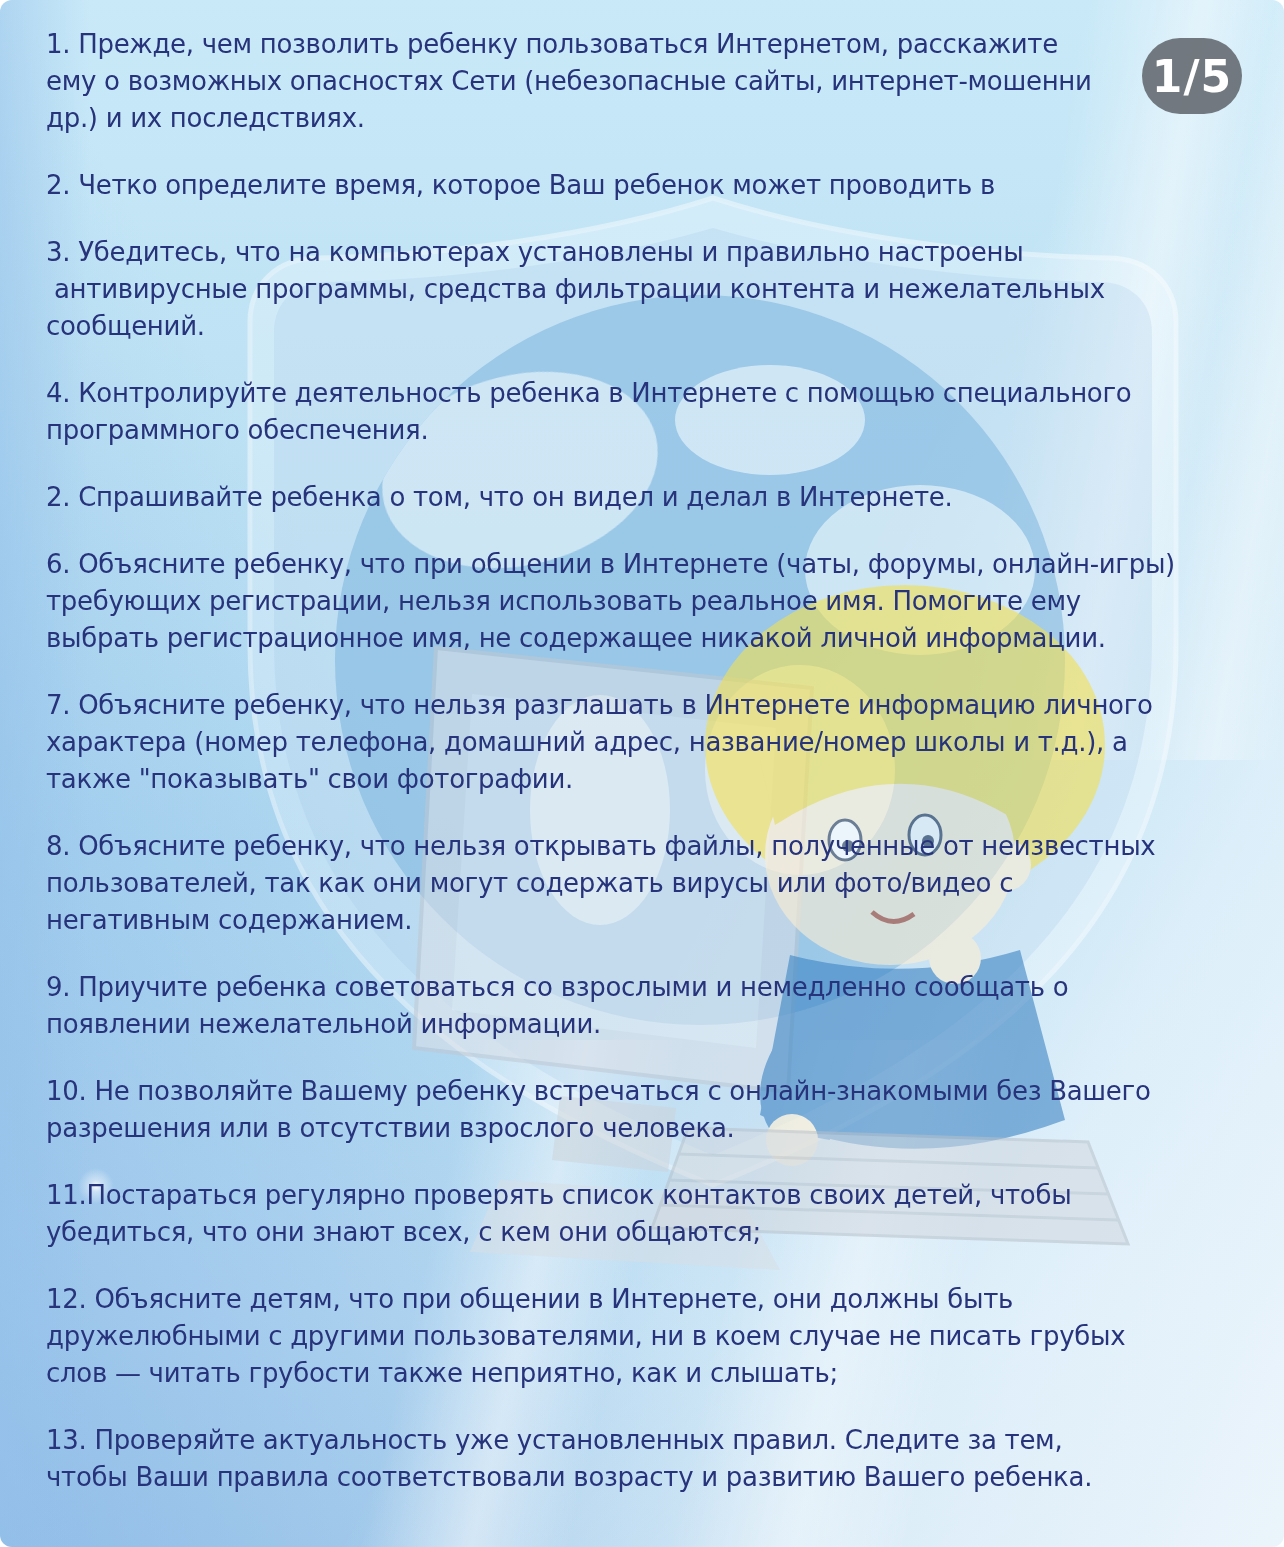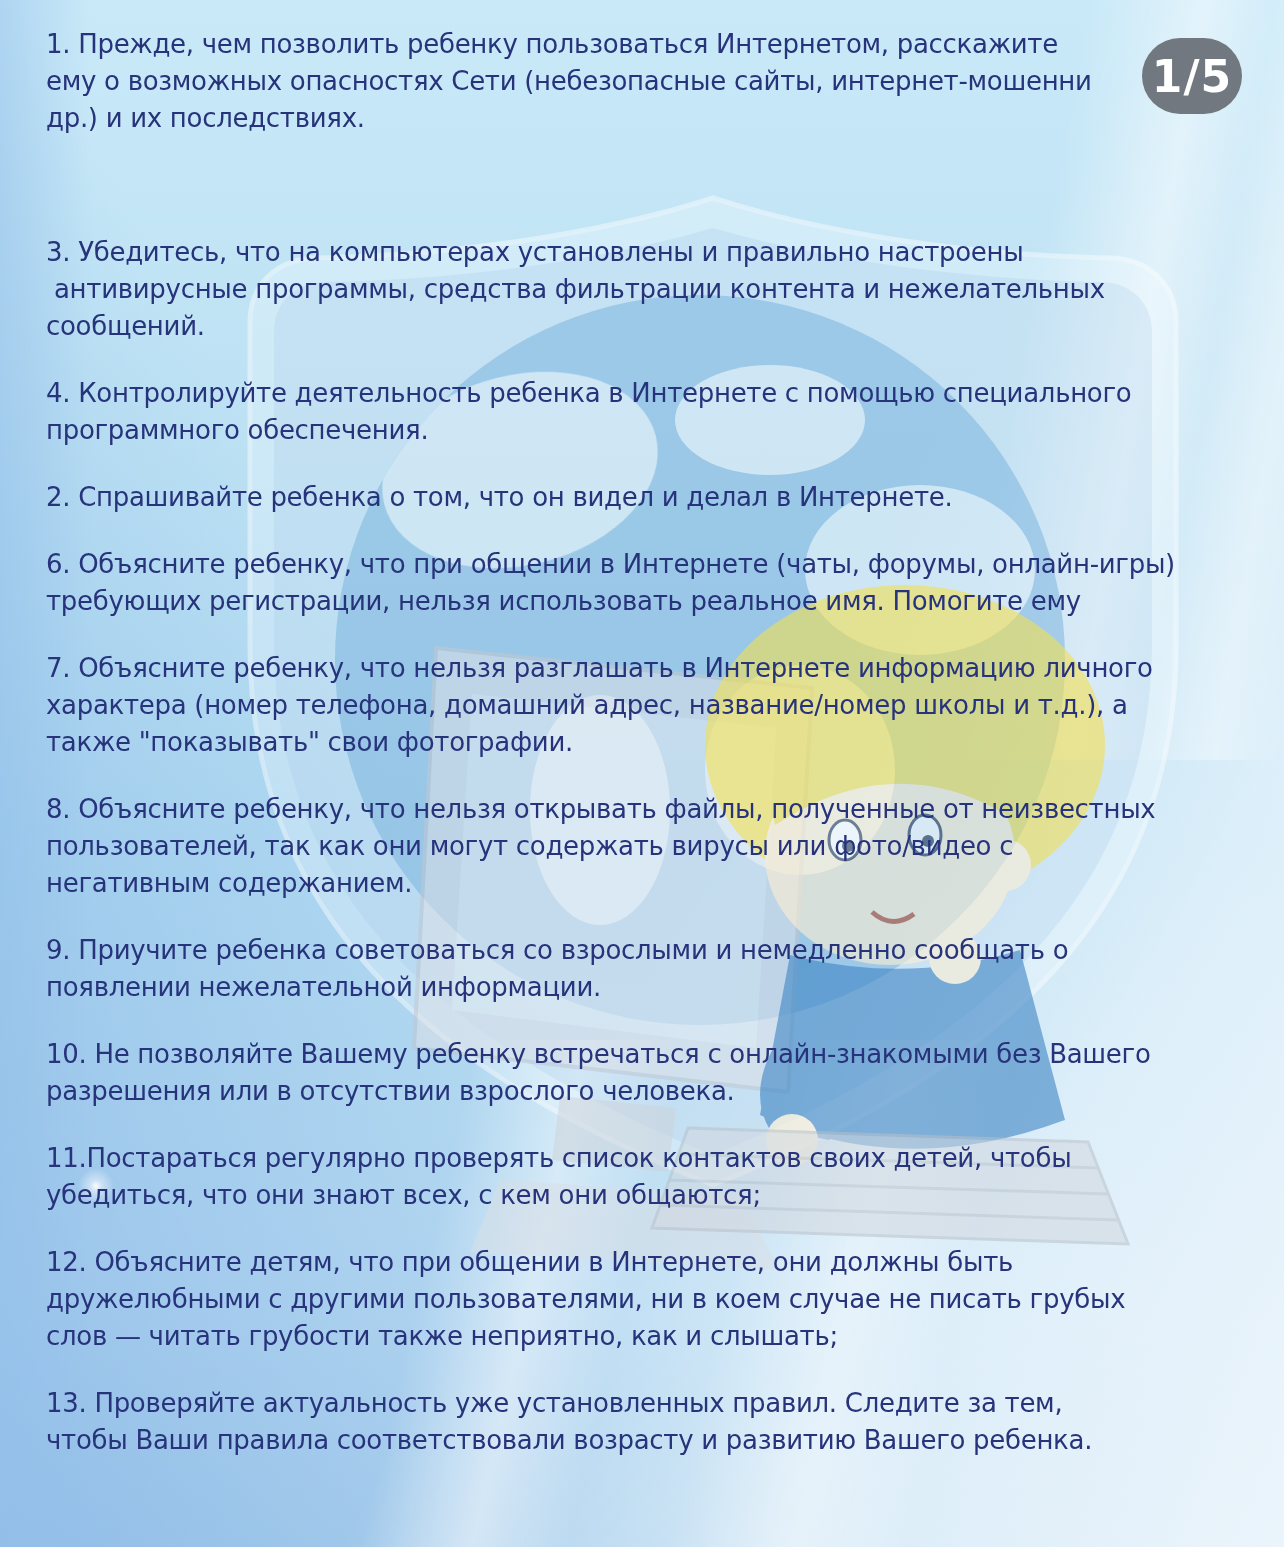--- a/index.html
+++ b/index.html
@@ -9,20 +9,21 @@
   }
   .page{
     position:relative;width:1284px;height:1547px;overflow:hidden;
     background-color:#b6dcf1;
     background-image:
       radial-gradient(circle at 96px 1186px, rgba(255,255,255,.95), rgba(255,255,255,.45) 6px, rgba(255,255,255,0) 18px),
       linear-gradient(90deg, rgba(148,193,234,.5), rgba(148,193,234,0) 7%),
       linear-gradient(118deg, rgba(255,255,255,0) 55%, rgba(248,252,255,.6) 80%, rgba(238,246,252,.95) 100%),
       linear-gradient(62deg, rgba(118,168,226,.55), rgba(118,168,226,0) 40%),
       linear-gradient(180deg, #c9e9f8, #bee2f4 25%, #b1daf1 55%, #badcf2 85%, #b2d6ee);
+    border-radius: 12px;
   }
   .streaks-bottom{
     position:absolute;left:0;top:1040px;width:1284px;height:507px;z-index:0;
     background:linear-gradient(103deg, rgba(255,255,255,0) 34%, rgba(255,255,255,.45) 42%,
       rgba(255,255,255,0) 49%, rgba(255,255,255,0) 56%, rgba(255,255,255,.4) 65%, rgba(255,255,255,0) 73%);
   }
   .rays-right{
     position:absolute;right:0;top:0;width:340px;height:760px;z-index:0;
     background:linear-gradient(100deg, rgba(255,255,255,0) 30%, rgba(255,255,255,.45) 55%,
       rgba(255,255,255,.08) 70%, rgba(255,255,255,.35) 85%, rgba(255,255,255,0) 100%);
@@ -101,25 +102,25 @@
     <g opacity="0.55">
       <polygon points="688,1128 1088,1142 1128,1244 652,1228" fill="#d2d8df" stroke="#b7bfc9" stroke-width="3"></polygon>
       <line x1="678" y1="1154" x2="1098" y2="1168" stroke="#b7bfc9" stroke-width="3"></line>
       <line x1="668" y1="1180" x2="1108" y2="1194" stroke="#b7bfc9" stroke-width="3"></line>
       <line x1="660" y1="1205" x2="1118" y2="1220" stroke="#b7bfc9" stroke-width="3"></line>
     </g>
   </svg>
 
   <main class="tips">
       <p class="tip"><span class="line">1.  Прежде, чем позволить ребенку пользоваться Интернетом, расскажите</span><br><span class="line">ему о возможных опасностях Сети (небезопасные сайты, интернет-мошенни</span><br><span class="line">др.) и их последствиях.</span></p>
-      <p class="tip"><br></p>
+      <p class="tip"><span class="line">2. Четко определите время, которое Ваш ребенок может проводить в</span><br></p>
       <p class="tip"><span class="line">3. Убедитесь, что на компьютерах установлены и правильно настроены</span><br><span class="line">&nbsp;антивирусные программы, средства фильтрации контента и нежелательных</span><br><span class="line">сообщений.</span></p>
       <p class="tip"><span class="line">4. Контролируйте деятельность ребенка в Интернете с помощью специального</span><br><span class="line">программного обеспечения.</span></p>
       <p class="tip"><span class="line">2. Спрашивайте ребенка о том, что он видел и делал в Интернете.</span></p>
-      <p class="tip"><span class="line">6. Объясните ребенку, что при общении в Интернете (чаты, форумы, онлайн-игры)</span><br><span class="line">требующих регистрации, нельзя использовать реальное имя. Помогите ему</span><br></p>
+      <p class="tip"><span class="line">6. Объясните ребенку, что при общении в Интернете (чаты, форумы, онлайн-игры)</span><br><span class="line">требующих регистрации, нельзя использовать реальное имя. Помогите ему</span><br><span class="line">выбрать регистрационное имя, не содержащее никакой личной информации.</span></p>
       <p class="tip"><span class="line">7. Объясните ребенку, что нельзя разглашать в Интернете информацию личного</span><br><span class="line">характера (номер телефона, домашний адрес, название/номер школы и т.д.), а</span><br><span class="line">также "показывать" свои фотографии.</span></p>
       <p class="tip"><span class="line">8. Объясните ребенку, что нельзя открывать файлы, полученные от неизвестных</span><br><span class="line">пользователей, так как они могут содержать вирусы или фото/видео с</span><br><span class="line">негативным содержанием.</span></p>
       <p class="tip"><span class="line">9. Приучите ребенка советоваться со взрослыми и немедленно сообщать о</span><br><span class="line">появлении нежелательной информации.</span></p>
       <p class="tip"><span class="line">10.  Не позволяйте Вашему ребенку встречаться с онлайн-знакомыми без Вашего</span><br><span class="line">разрешения или в отсутствии взрослого человека.</span></p>
       <p class="tip"><span class="line">11.Постараться регулярно проверять список контактов своих детей, чтобы</span><br><span class="line">убедиться, что они знают всех, с кем они общаются;</span></p>
       <p class="tip"><span class="line">12.  Объясните детям, что при общении в Интернете, они должны быть</span><br><span class="line">дружелюбными с другими пользователями, ни в коем случае не писать грубых</span><br><span class="line">слов — читать грубости также неприятно, как и слышать;</span></p>
       <p class="tip"><span class="line">13.  Проверяйте актуальность уже установленных правил. Следите за тем,</span><br><span class="line">чтобы Ваши правила соответствовали возрасту и развитию Вашего ребенка.</span></p>
     </main>
 
   <div class="badge">1/5</div>

